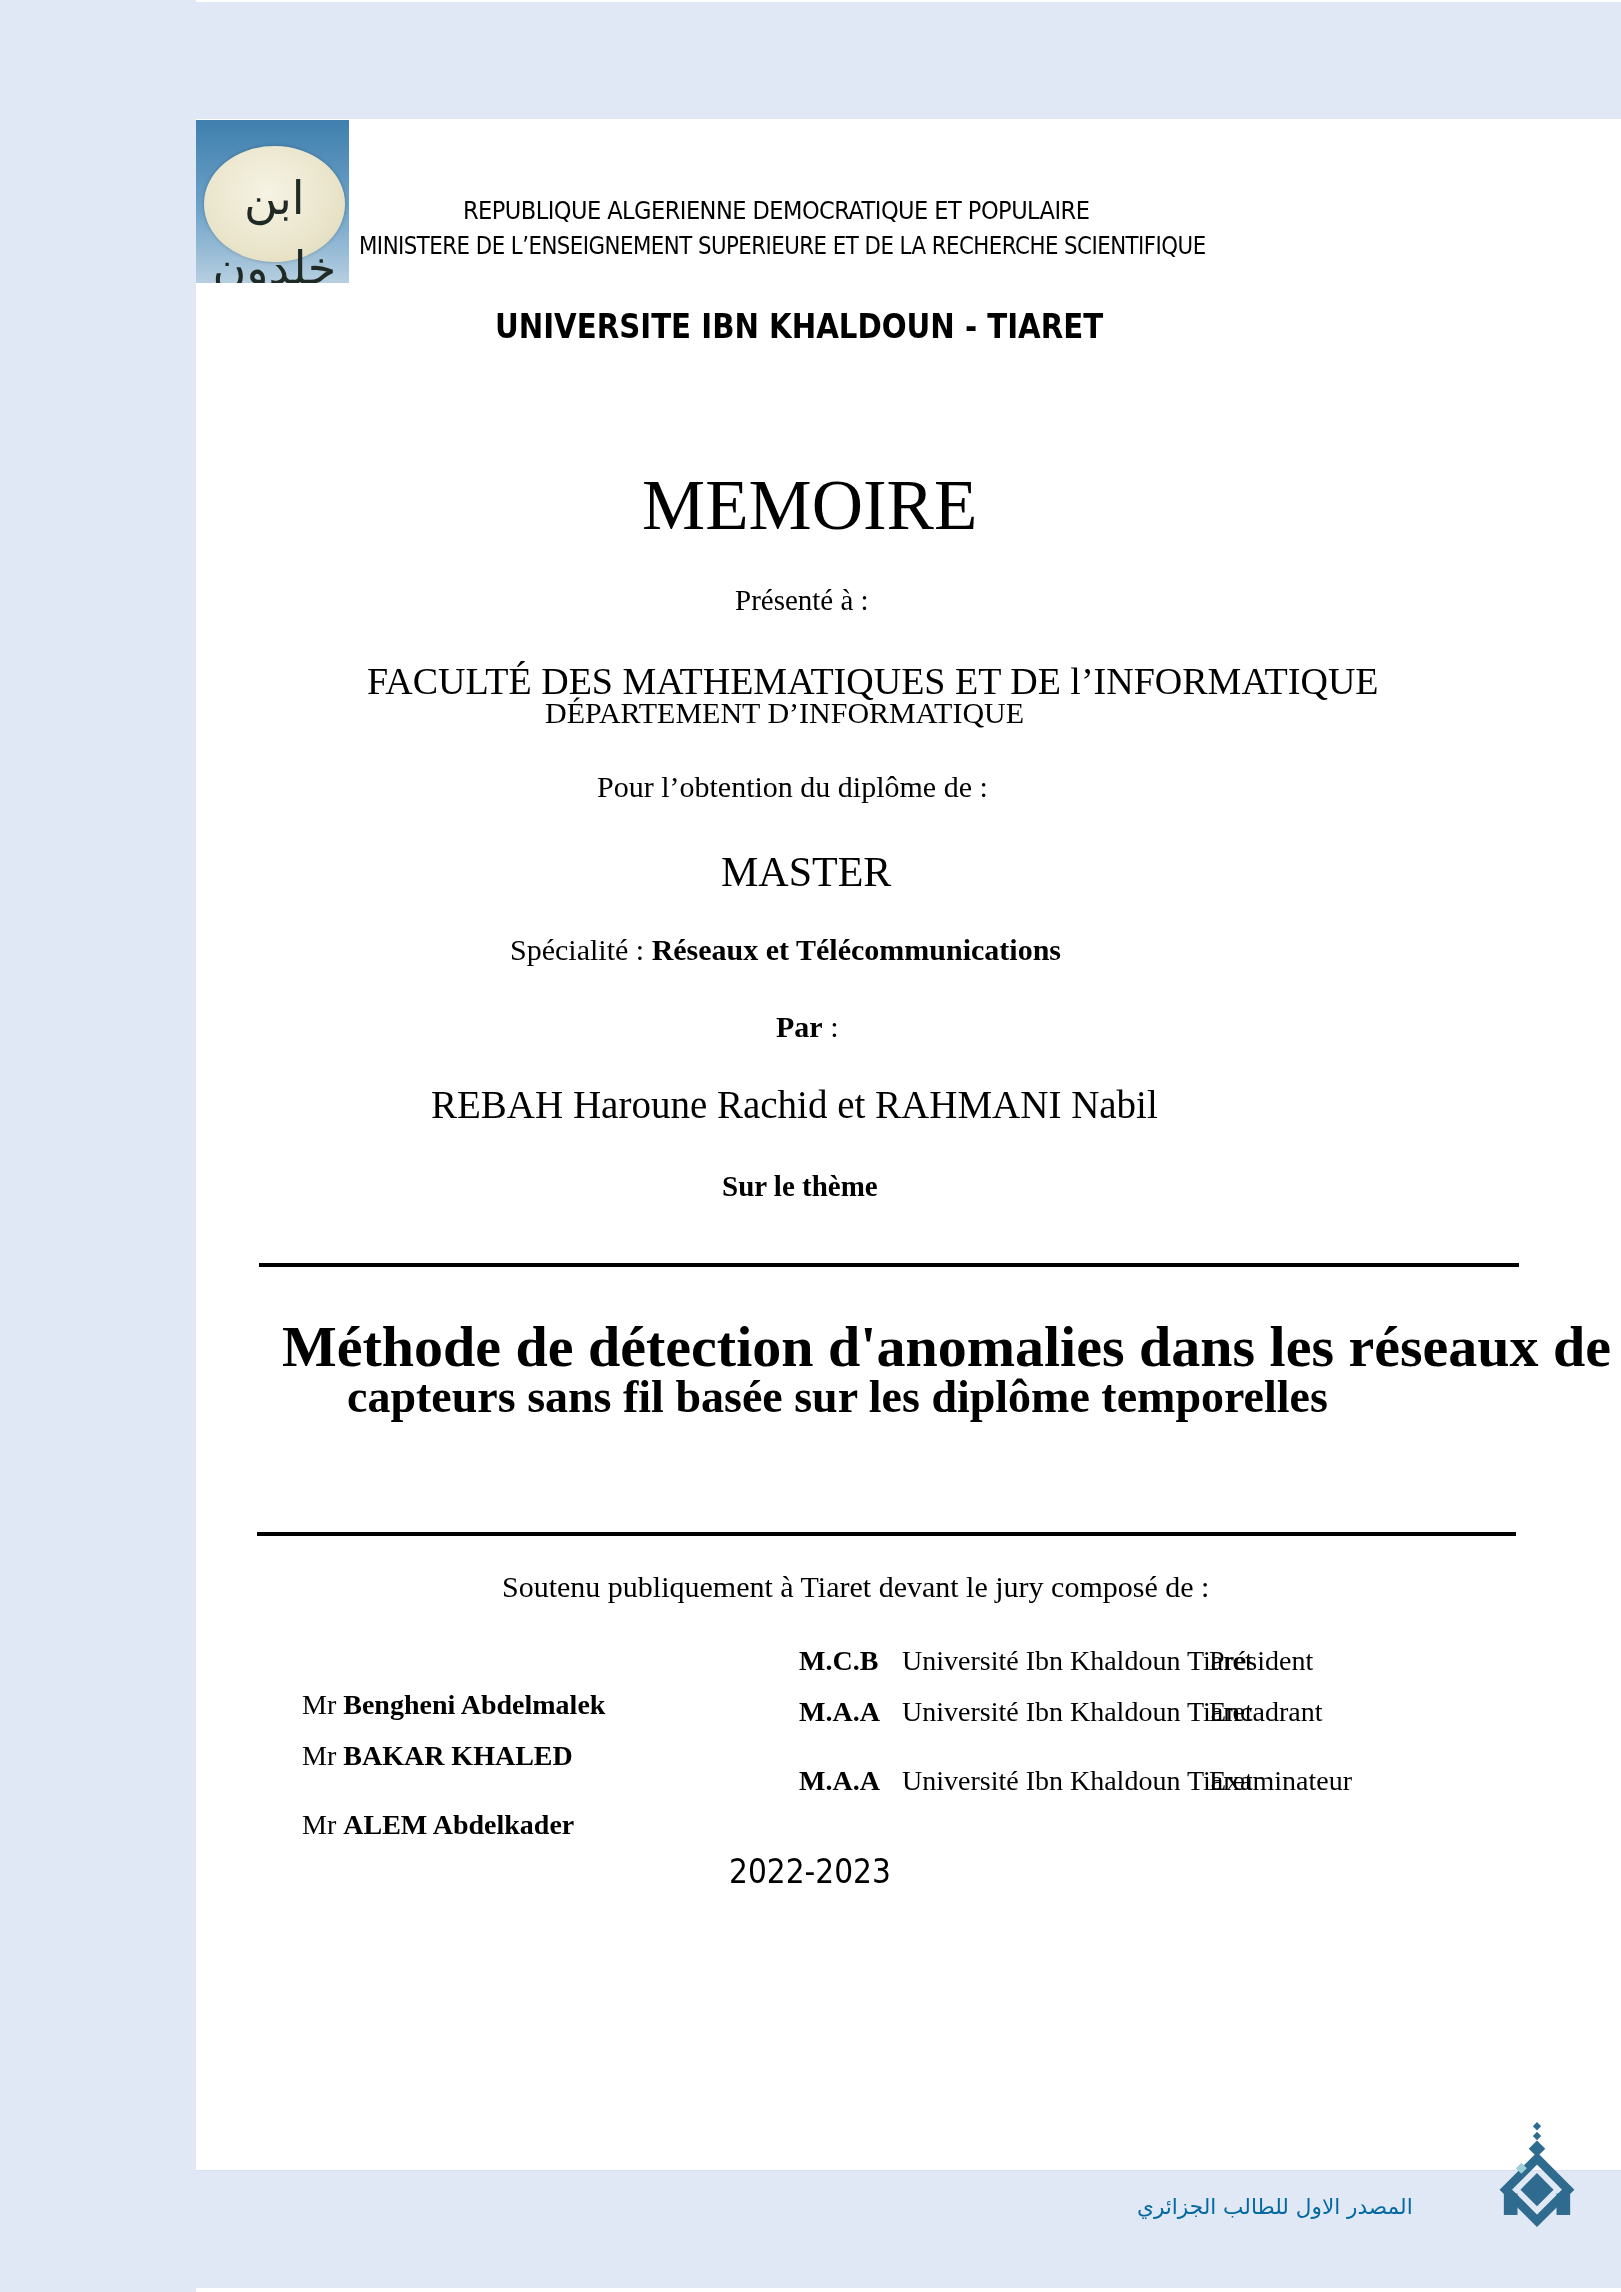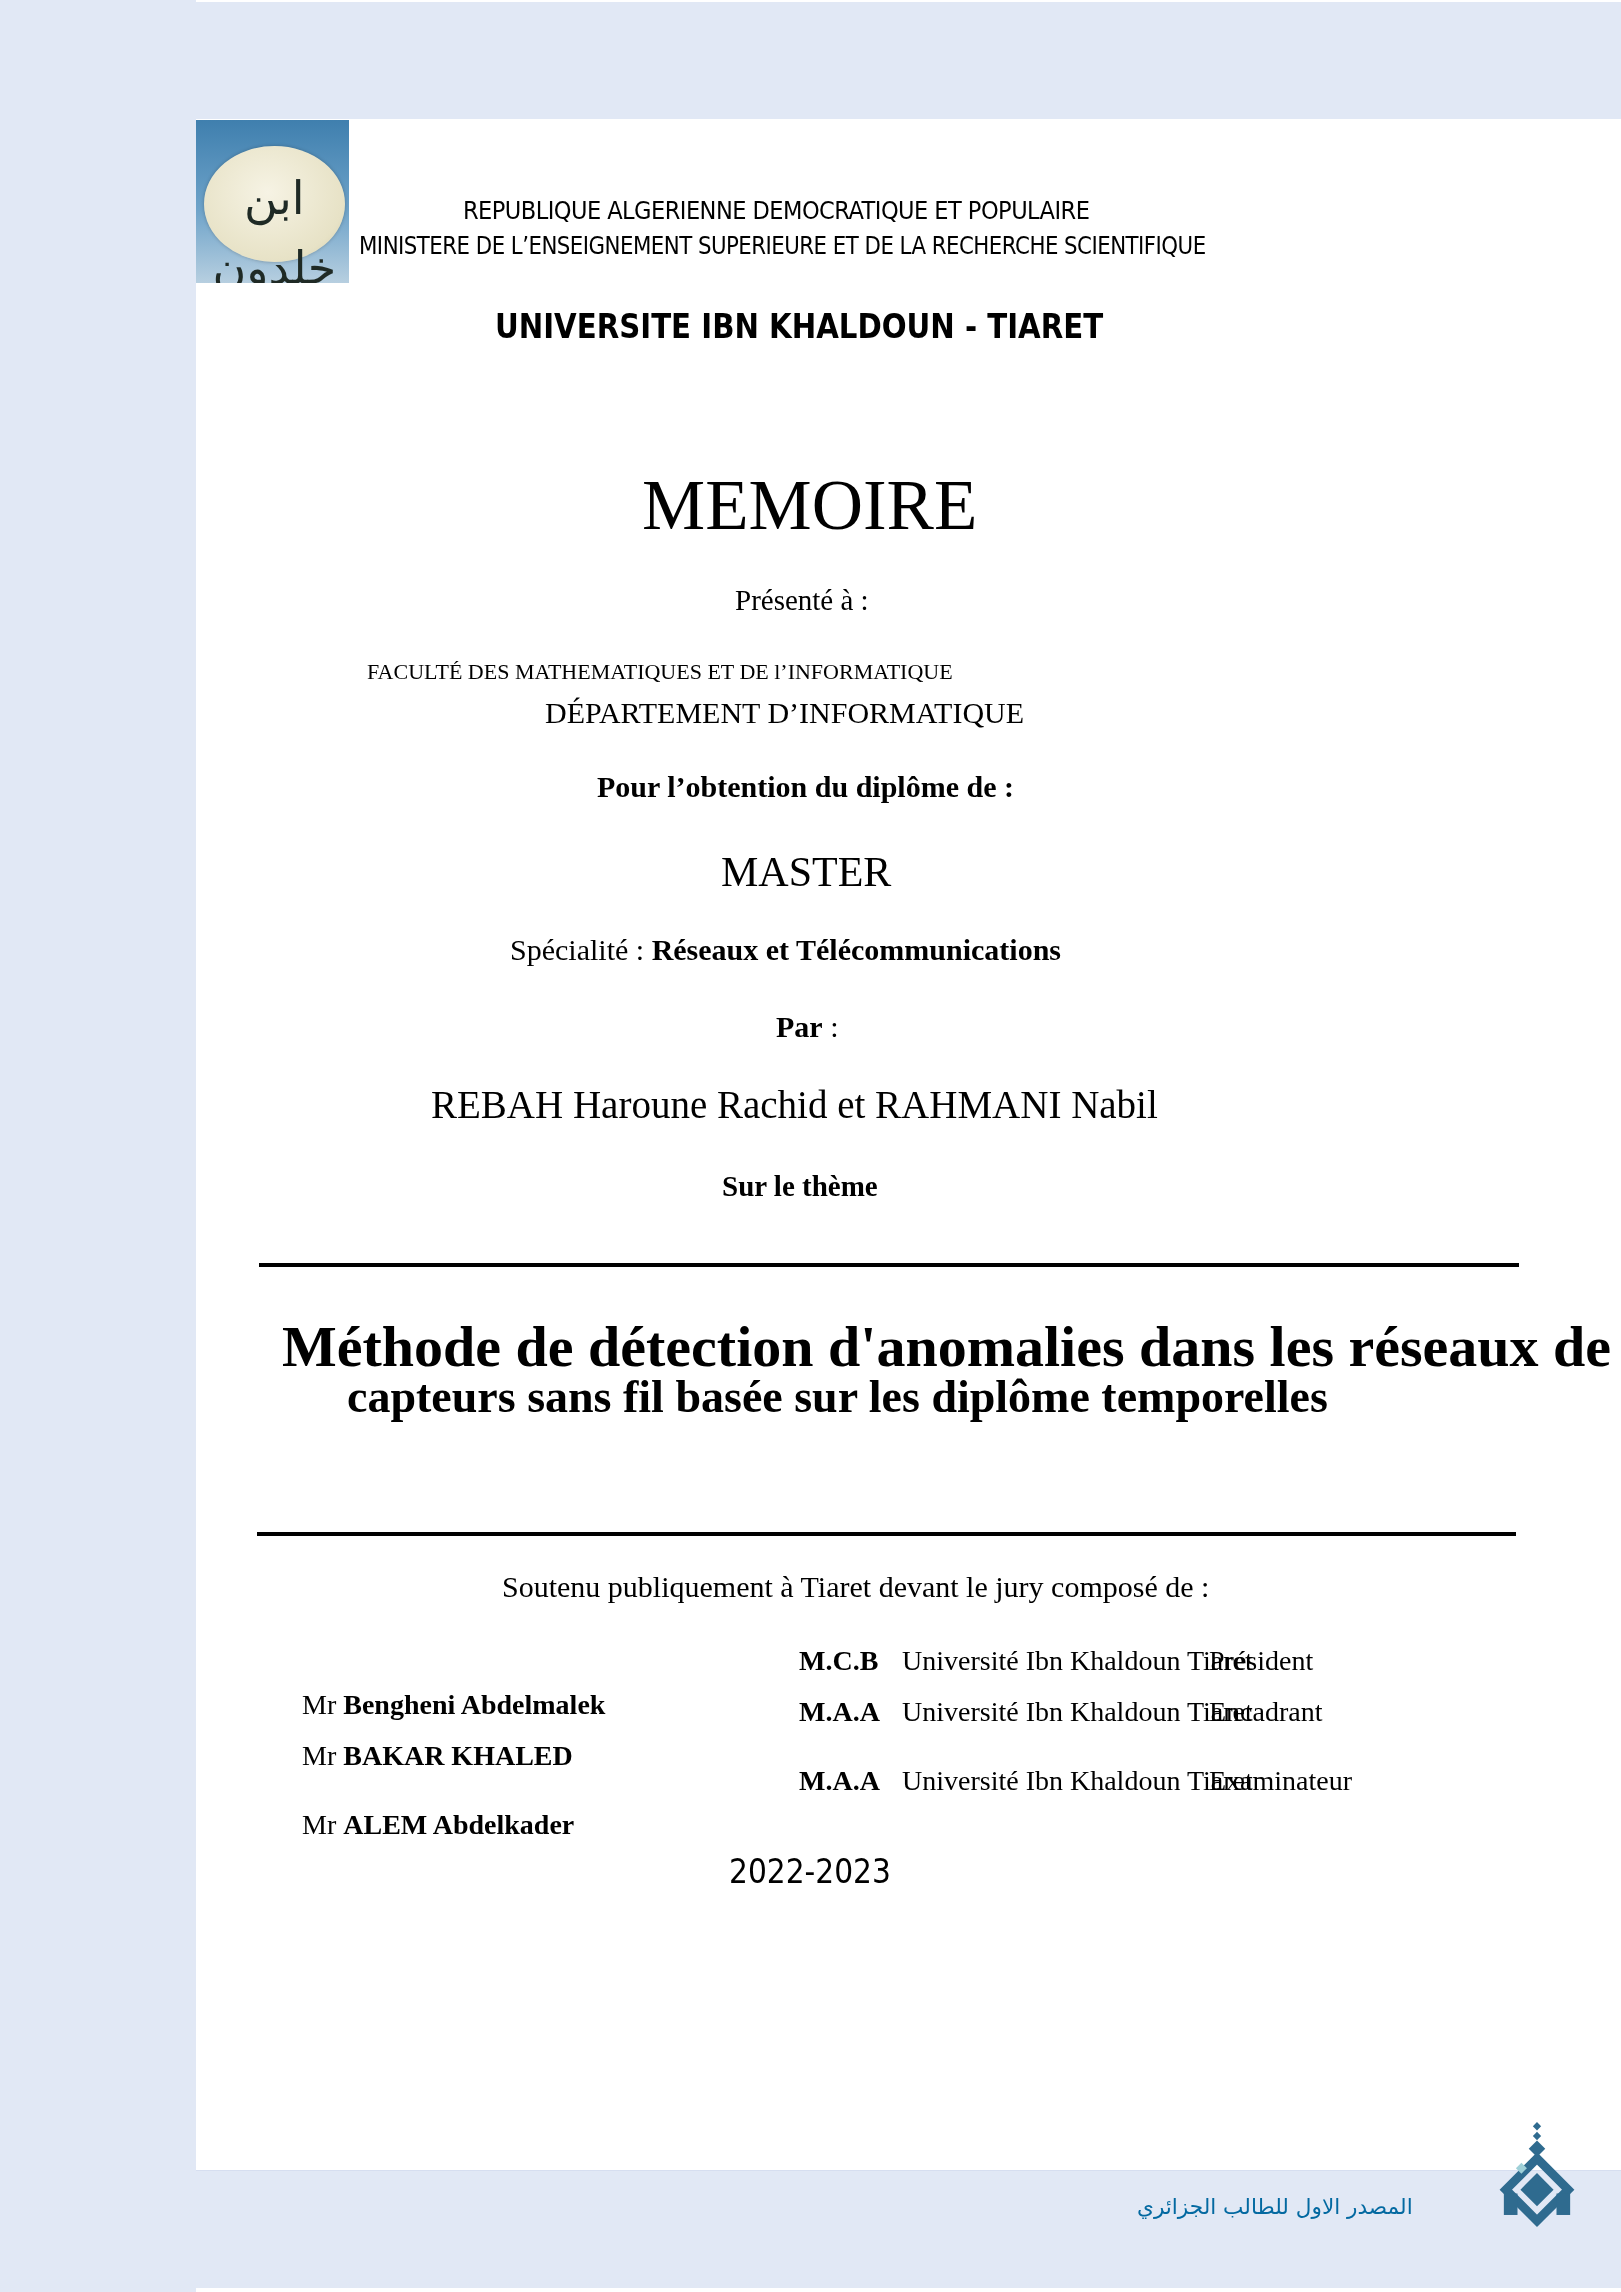--- a/index.html
+++ b/index.html
@@ -29,23 +29,23 @@
   }
   .t { position: absolute; left: 196px; width: 1425px; text-align: center; white-space: nowrap; }
 
   .rep { top: 196px; left: 353px; width: 931px; font-size: 24.5px; font-family: "DejaVu Sans", sans-serif; letter-spacing: -0.6px; transform: scaleX(0.92); transform-origin: left top; }
   .min { top: 231px; left: 359px; width: 1010px; font-size: 24.5px; font-family: "DejaVu Sans", sans-serif; letter-spacing: -0.6px; transform: scaleX(0.87); transform-origin: left top; text-align: left; }
   .rep { text-align: left; left: 463px; }
   .univ { top: 306px; left: 495px; width: auto; font-size: 34px; font-weight: bold; font-family: "DejaVu Sans", sans-serif; transform: scaleX(0.86); transform-origin: left top; text-align: left; }
 
   .memoire { top: 465px; left: 642px; width: auto; font-size: 71px; text-align: left; }
   .presente { top: 584px; left: 735px; width: auto; font-size: 29px; text-align: left; }
-  .fac { top: 659px; left: 367px; width: auto; font-size: 22px; text-align: center; }
+  .fac { top: 659px; left: 367px; width: auto; font-size: 38px; text-align: center; }
   .dep { top: 696px; left: 545px; width: auto; font-size: 30px; text-align: left; }
-  .pour { top: 770px; left: 597px; width: auto; font-size: 30px; text-align: left; font-weight: bold; }
+  .pour { top: 770px; left: 597px; width: auto; font-size: 30px; text-align: left; }
   .master { top: 848px; left: 721px; width: auto; font-size: 42px; text-align: left; }
   .spec { top: 933px; left: 510px; width: auto; font-size: 30px; text-align: left; }
   .par { top: 1010px; left: 776px; width: auto; font-size: 30px; text-align: left; }
   .authors { top: 1082px; left: 431px; width: auto; font-size: 39px; text-align: left; }
   .theme { top: 1170px; left: 722px; width: auto; font-size: 29px; font-weight: bold; text-align: center; }
 
   .rule { position: absolute; height: 3.9px; background: #000; }
   .rule-1 { left: 259px; top: 1263px; width: 1260px; }
   .rule-2 { left: 257px; top: 1532px; width: 1259px; }
 

